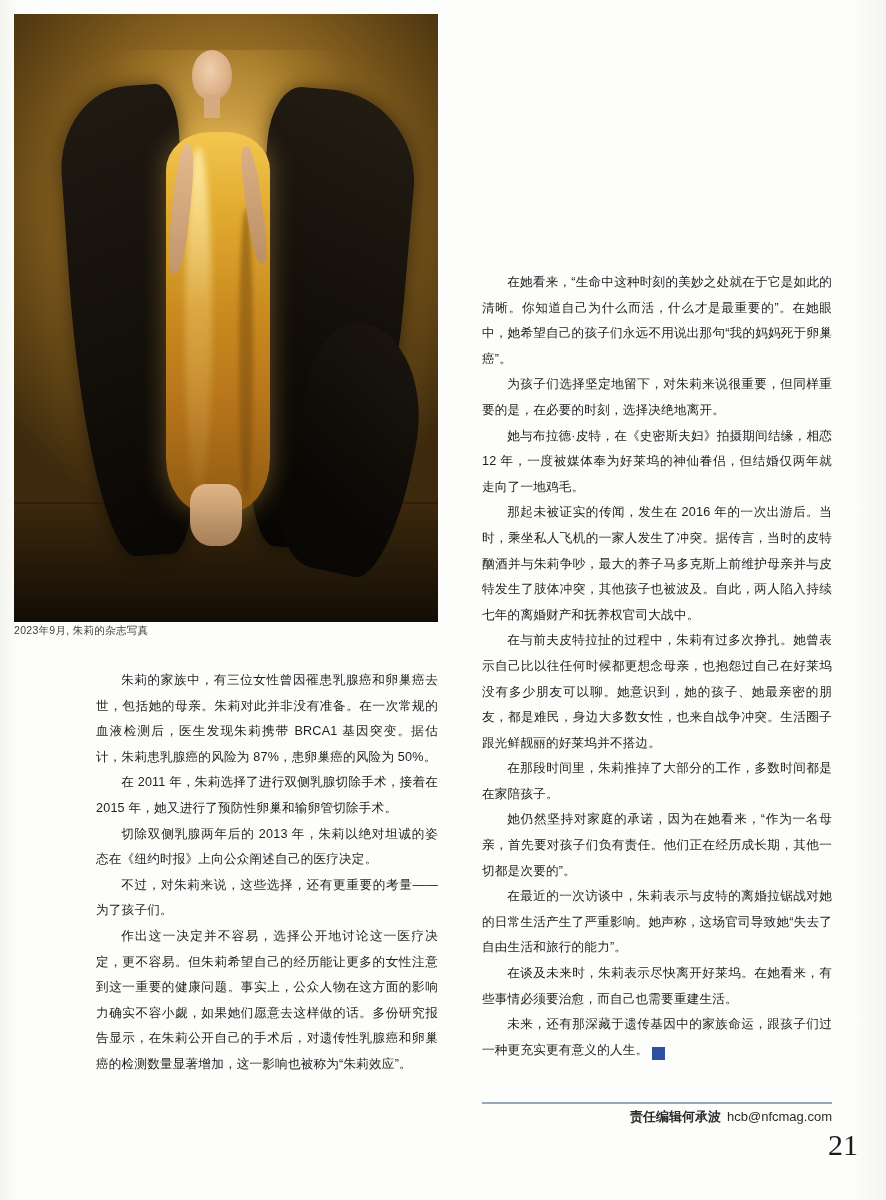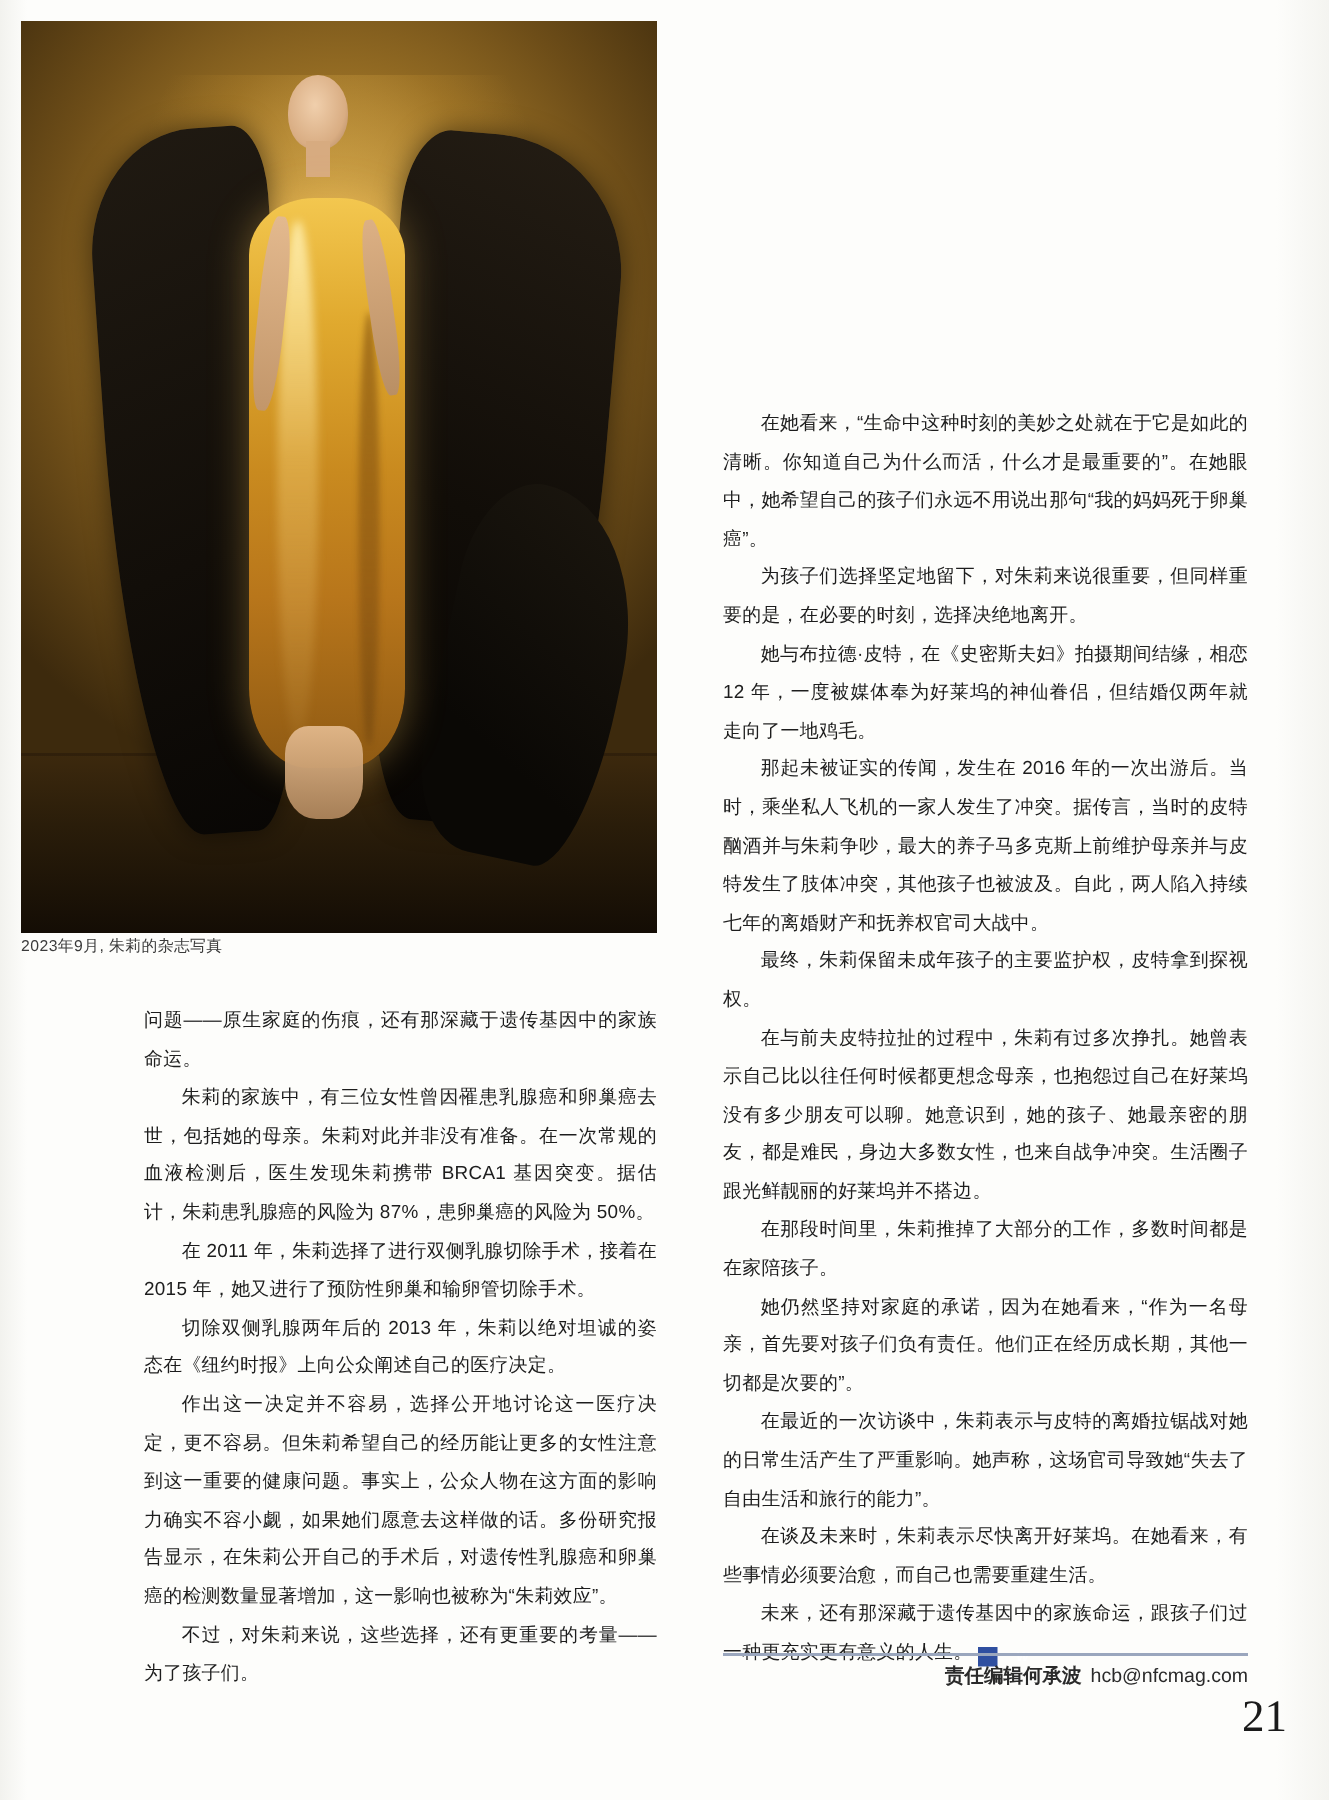--- a/index.html
+++ b/index.html
@@ -312,34 +312,32 @@
       </div>
       <div class="arm"></div>
       <div class="arm2"></div>
       <div class="legs"></div>
     </div>
   </div>
 
   <div class="caption">2023年9月, 朱莉的杂志写真</div>
 
   <div class="col" id="left-column">
-    <p>问题——原生家庭的伤痕，还有那深藏于遗传基因中的家族命运。</p>
     <p class="indent">朱莉的家族中，有三位女性曾因罹患乳腺癌和卵巢癌去世，包括她的母亲。朱莉对此并非没有准备。在一次常规的血液检测后，医生发现朱莉携带 BRCA1 基因突变。据估计，朱莉患乳腺癌的风险为 87%，患卵巢癌的风险为 50%。</p>
     <p class="indent">在 2011 年，朱莉选择了进行双侧乳腺切除手术，接着在 2015 年，她又进行了预防性卵巢和输卵管切除手术。</p>
     <p class="indent">切除双侧乳腺两年后的 2013 年，朱莉以绝对坦诚的姿态在《纽约时报》上向公众阐述自己的医疗决定。</p>
+    <p class="indent">不过，对朱莉来说，这些选择，还有更重要的考量——为了孩子们。</p>
     <p class="indent">作出这一决定并不容易，选择公开地讨论这一医疗决定，更不容易。但朱莉希望自己的经历能让更多的女性注意到这一重要的健康问题。事实上，公众人物在这方面的影响力确实不容小觑，如果她们愿意去这样做的话。多份研究报告显示，在朱莉公开自己的手术后，对遗传性乳腺癌和卵巢癌的检测数量显著增加，这一影响也被称为“朱莉效应”。</p>
-    <p class="indent">不过，对朱莉来说，这些选择，还有更重要的考量——为了孩子们。</p>
   </div>
 
   <div class="col" id="right-column">
     <p class="indent">在她看来，“生命中这种时刻的美妙之处就在于它是如此的清晰。你知道自己为什么而活，什么才是最重要的”。在她眼中，她希望自己的孩子们永远不用说出那句“我的妈妈死于卵巢癌”。</p>
     <p class="indent">为孩子们选择坚定地留下，对朱莉来说很重要，但同样重要的是，在必要的时刻，选择决绝地离开。</p>
     <p class="indent">她与布拉德·皮特，在《史密斯夫妇》拍摄期间结缘，相恋 12 年，一度被媒体奉为好莱坞的神仙眷侣，但结婚仅两年就走向了一地鸡毛。</p>
     <p class="indent">那起未被证实的传闻，发生在 2016 年的一次出游后。当时，乘坐私人飞机的一家人发生了冲突。据传言，当时的皮特酗酒并与朱莉争吵，最大的养子马多克斯上前维护母亲并与皮特发生了肢体冲突，其他孩子也被波及。自此，两人陷入持续七年的离婚财产和抚养权官司大战中。</p>
-    <p class="indent">最终，朱莉保留未成年孩子的主要监护权，皮特拿到探视权。</p>
     <p class="indent">在与前夫皮特拉扯的过程中，朱莉有过多次挣扎。她曾表示自己比以往任何时候都更想念母亲，也抱怨过自己在好莱坞没有多少朋友可以聊。她意识到，她的孩子、她最亲密的朋友，都是难民，身边大多数女性，也来自战争冲突。生活圈子跟光鲜靓丽的好莱坞并不搭边。</p>
     <p class="indent">在那段时间里，朱莉推掉了大部分的工作，多数时间都是在家陪孩子。</p>
     <p class="indent">她仍然坚持对家庭的承诺，因为在她看来，“作为一名母亲，首先要对孩子们负有责任。他们正在经历成长期，其他一切都是次要的”。</p>
     <p class="indent">在最近的一次访谈中，朱莉表示与皮特的离婚拉锯战对她的日常生活产生了严重影响。她声称，这场官司导致她“失去了自由生活和旅行的能力”。</p>
     <p class="indent">在谈及未来时，朱莉表示尽快离开好莱坞。在她看来，有些事情必须要治愈，而自己也需要重建生活。</p>
     <p class="indent"><span>未来，还有那深藏于遗传基因中的家族命运，跟孩子们过一种更充实更有意义的人生。</span><span class="endmark">W</span></p>
   </div>
 
   <div class="credit-rule"></div>
   <div class="credit">

